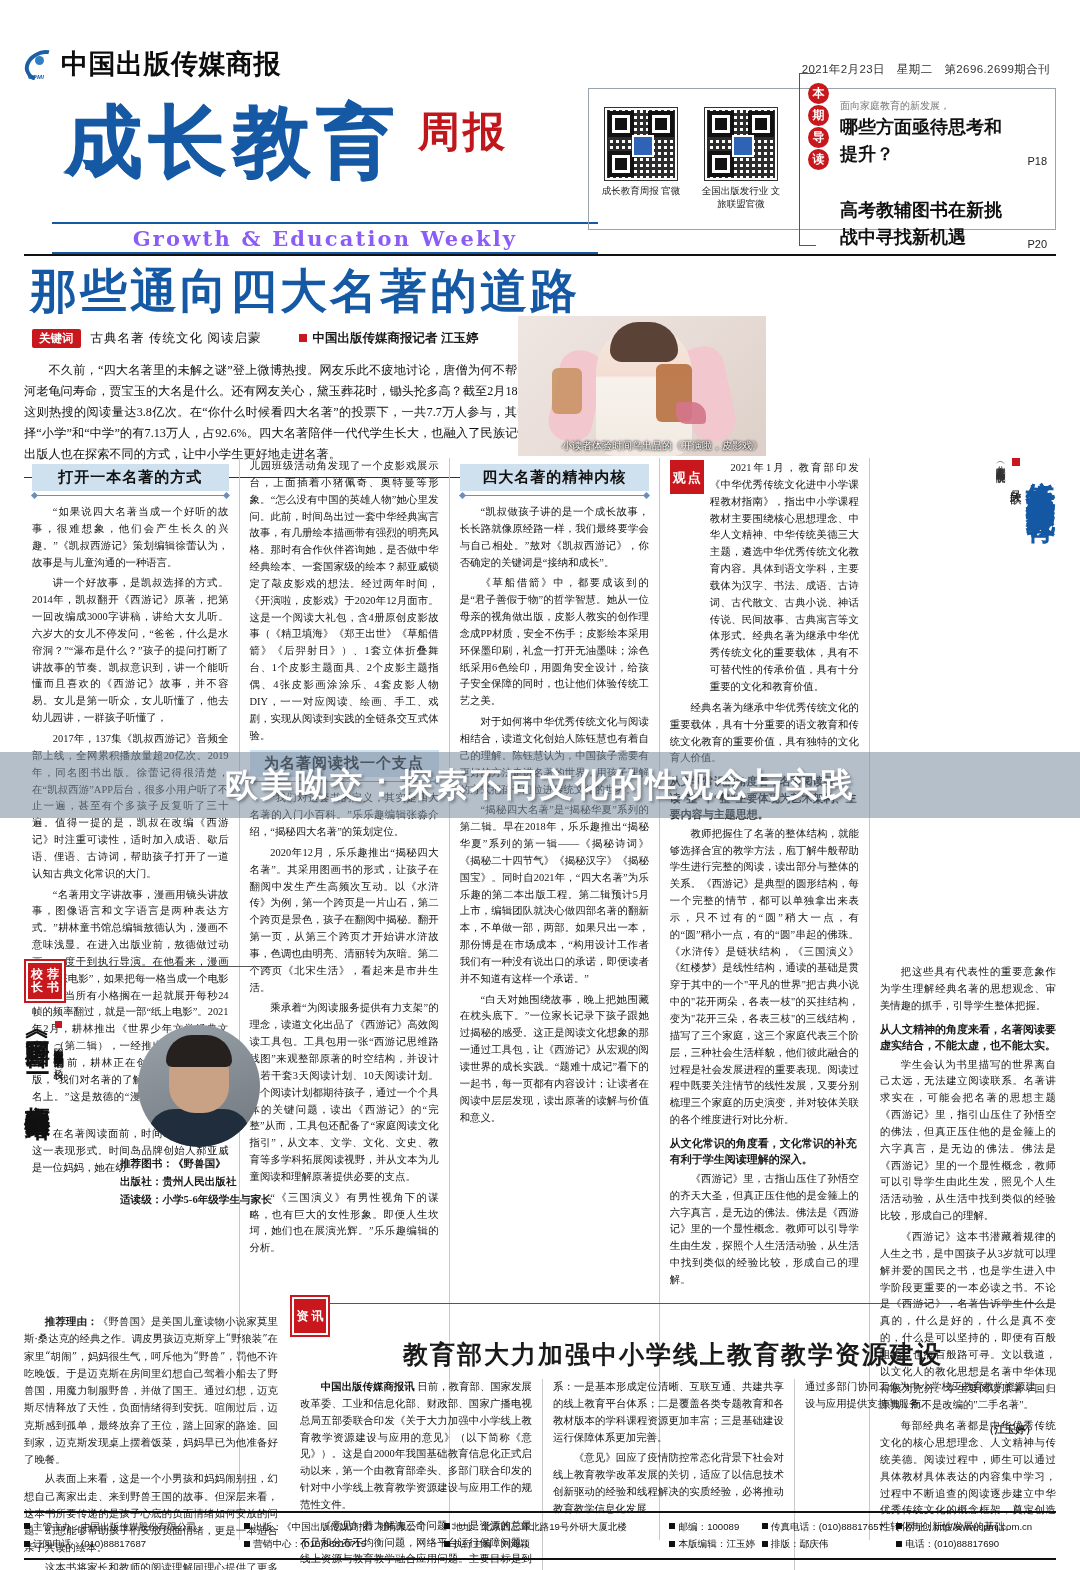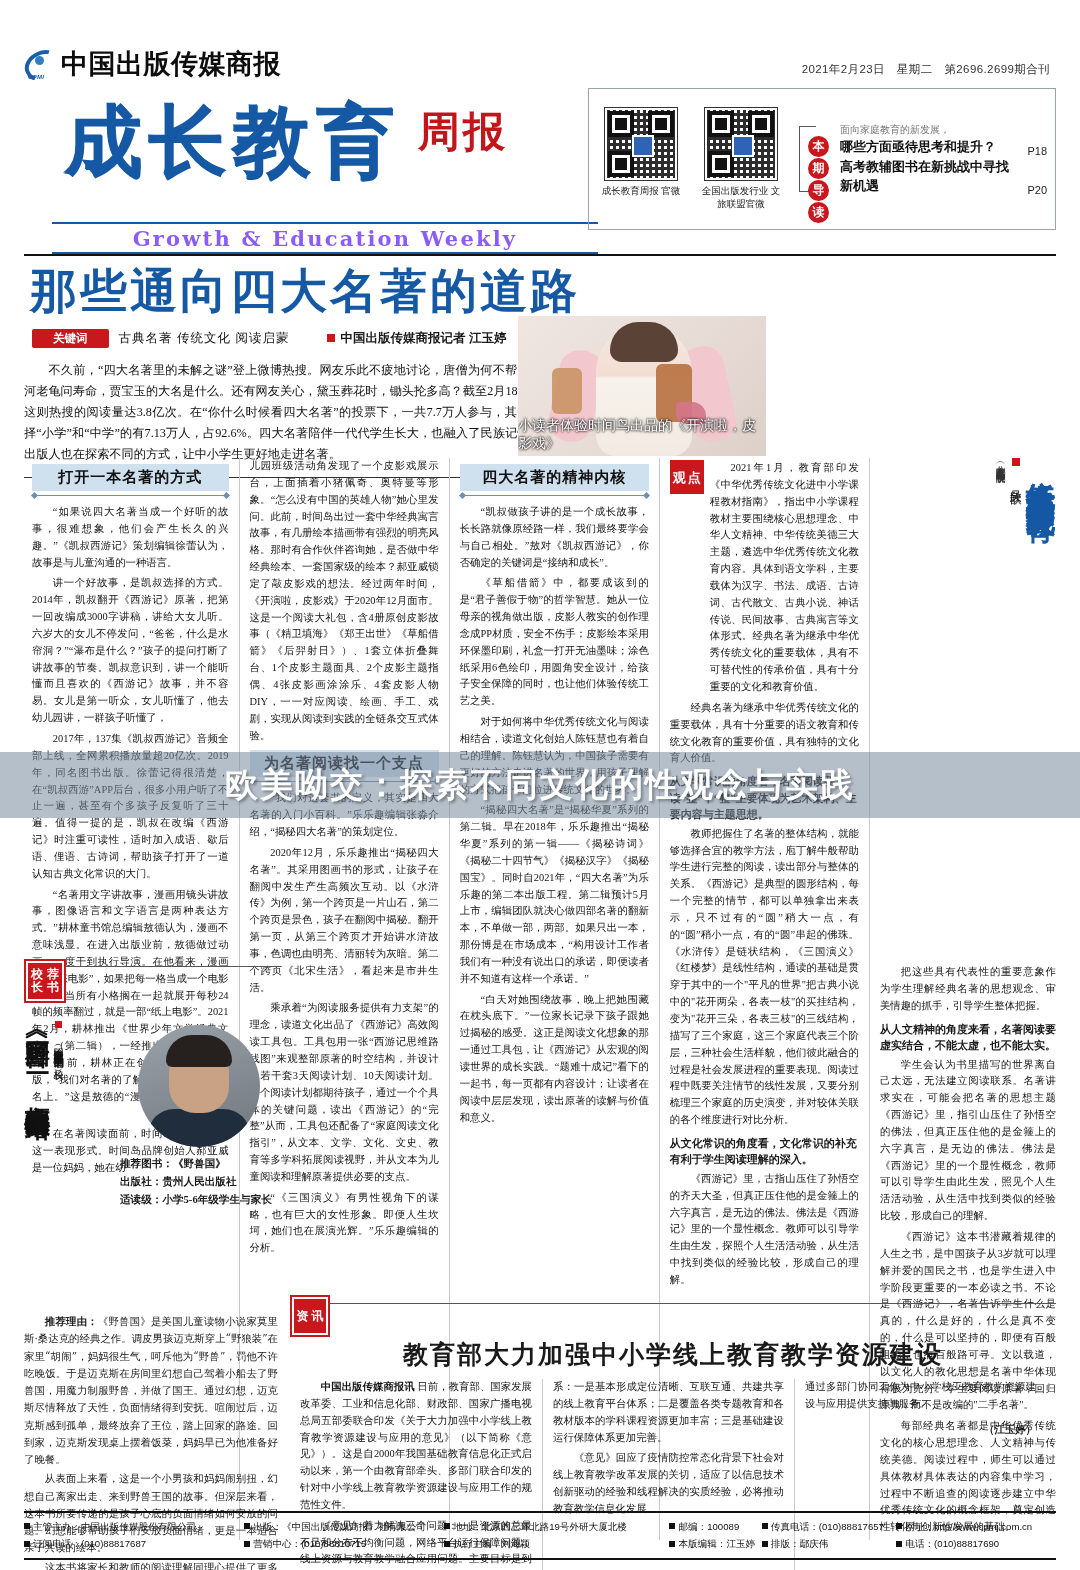--- a/index.html
+++ b/index.html
@@ -69,35 +69,35 @@
 
   .guide-list{flex:1;display:flex;align-items:stretch;margin-left:16px;position:relative;}
   .guide-bracket{width:16px;border-left:1px solid #555;border-top:1px solid #555;border-bottom:1px solid #555;
     margin:8px 0;}
   .guide-badge{position:absolute;left:9px;top:18px;display:flex;flex-direction:column;gap:1px;}
   .guide-badge i{width:21px;height:21px;border-radius:50%;background:#c8171d;color:#fff;
     font-size:12px;line-height:21px;text-align:center;font-style:normal;font-weight:bold;
     font-family:"DejaVu Serif",serif;}
   .guide-items{flex:1;margin-left:24px;display:flex;flex-direction:column;justify-content:space-around;padding:4px 0;}
   .g-row{display:flex;align-items:flex-end;}
-  .g-txt{flex:1;}
+  .g-txt{flex:1;margin-top:29px;}
   .g-kicker{font-size:10px;color:#777;line-height:1.5;font-family:"Liberation Sans",sans-serif;}
-  .g-main{font-size:13px;font-weight:bold;color:#111;line-height:1.5;
+  .g-main{font-size:18px;font-weight:bold;color:#111;line-height:1.5;
     font-family:"DejaVu Serif","Liberation Serif",serif;}
   .g-page{font-size:11px;color:#222;margin-left:10px;font-family:"Liberation Sans",sans-serif;}
 
   
   .headline-zone{position:relative;margin-top:4px;height:200px;}
   .rule-thick{border-top:2px solid #111;margin:0 0 10px 0;}
   .headline{
     font-size:47px;font-weight:bold;color:#1559a5;letter-spacing:3px;line-height:1.08;
     font-family:"DejaVu Serif","Liberation Serif",serif;padding-left:6px;
   }
   .kwrow{display:flex;align-items:center;gap:10px;margin-top:12px;padding-left:8px;font-size:13px;}
-  .kw-badge{background:#c8171d;color:#fff;font-size:11.5px;padding:2px 21px;border-radius:2px;font-weight:bold;
+  .kw-badge{background:#c8171d;color:#fff;font-size:11.5px;padding:2px 7px;border-radius:2px;font-weight:bold;
     font-family:"Liberation Sans",sans-serif;}
   .kw-terms{color:#111;letter-spacing:1px;font-family:"Liberation Sans",sans-serif;font-size:12.5px;}
   .byline{margin-left:28px;display:flex;align-items:center;gap:5px;font-size:12.5px;font-weight:bold;
     font-family:"Liberation Sans",sans-serif;}
   .byline .sq{width:8px;height:8px;background:#c8171d;display:inline-block;}
 
   .lead{
     margin-top:12px;font-size:12.2px;line-height:1.72;text-align:justify;color:#111;
     width:518px;text-indent:2em;
   }
@@ -112,21 +112,21 @@
     position:absolute;left:78px;top:10px;width:96px;height:130px;border-radius:46px 46px 20px 20px;
     background:linear-gradient(180deg,#f6e9e2 0%,#f3ddd2 38%,#f7f2ec 40%,#f2eae2 100%);
   }
   .photo .hair{position:absolute;left:92px;top:6px;width:68px;height:40px;border-radius:34px 34px 14px 14px;background:#5b4237;}
   .photo .arm-l{position:absolute;left:36px;top:34px;width:44px;height:92px;border-radius:20px;background:#f2c7ce;transform:rotate(12deg);}
   .photo .arm-r{position:absolute;left:168px;top:30px;width:44px;height:96px;border-radius:20px;background:#f2c7ce;transform:rotate(-12deg);}
   .photo .pup1{position:absolute;left:34px;top:52px;width:30px;height:46px;background:#c8915f;border-radius:6px;opacity:.85;}
   .photo .pup2{position:absolute;left:138px;top:48px;width:36px;height:58px;background:#b8703f;border-radius:6px;opacity:.9;}
   .photo .pupwing{position:absolute;left:158px;top:86px;width:30px;height:22px;background:#d4748a;border-radius:4px 14px 4px 10px;opacity:.9;}
   .photo-cap{
-    position:absolute;right:4px;bottom:3px;font-size:14px;color:#fff;
+    position:absolute;right:4px;bottom:3px;font-size:10px;color:#fff;
     text-shadow:0 0 2px #000,0 0 3px #000;font-family:"Liberation Sans",sans-serif;
   }
 
   
   .bodygrid{position:relative;margin-top:4px;display:flex;gap:0;}
   .col{box-sizing:border-box;}
   .c1{width:250px;padding-right:10px;margin-left:8px;}
   .c2{width:252px;padding:0 10px;border-left:1px solid #c9c9c9;}
   .c3{width:252px;padding:0 10px;border-left:1px solid #c9c9c9;}
   .c4{width:252px;padding:0 10px;border-left:1px solid #c9c9c9;}

